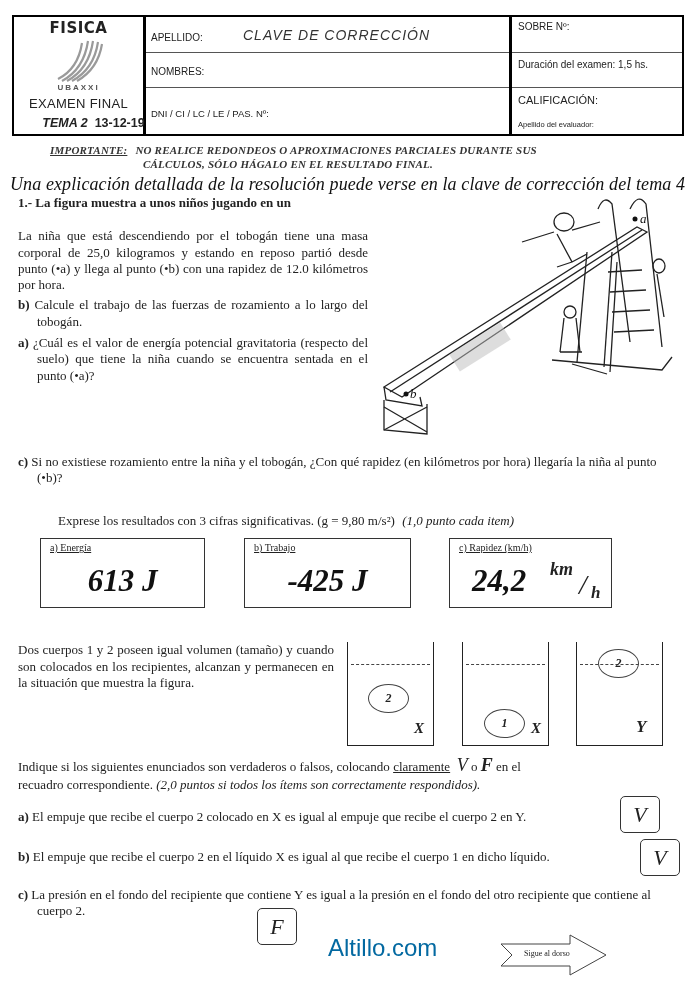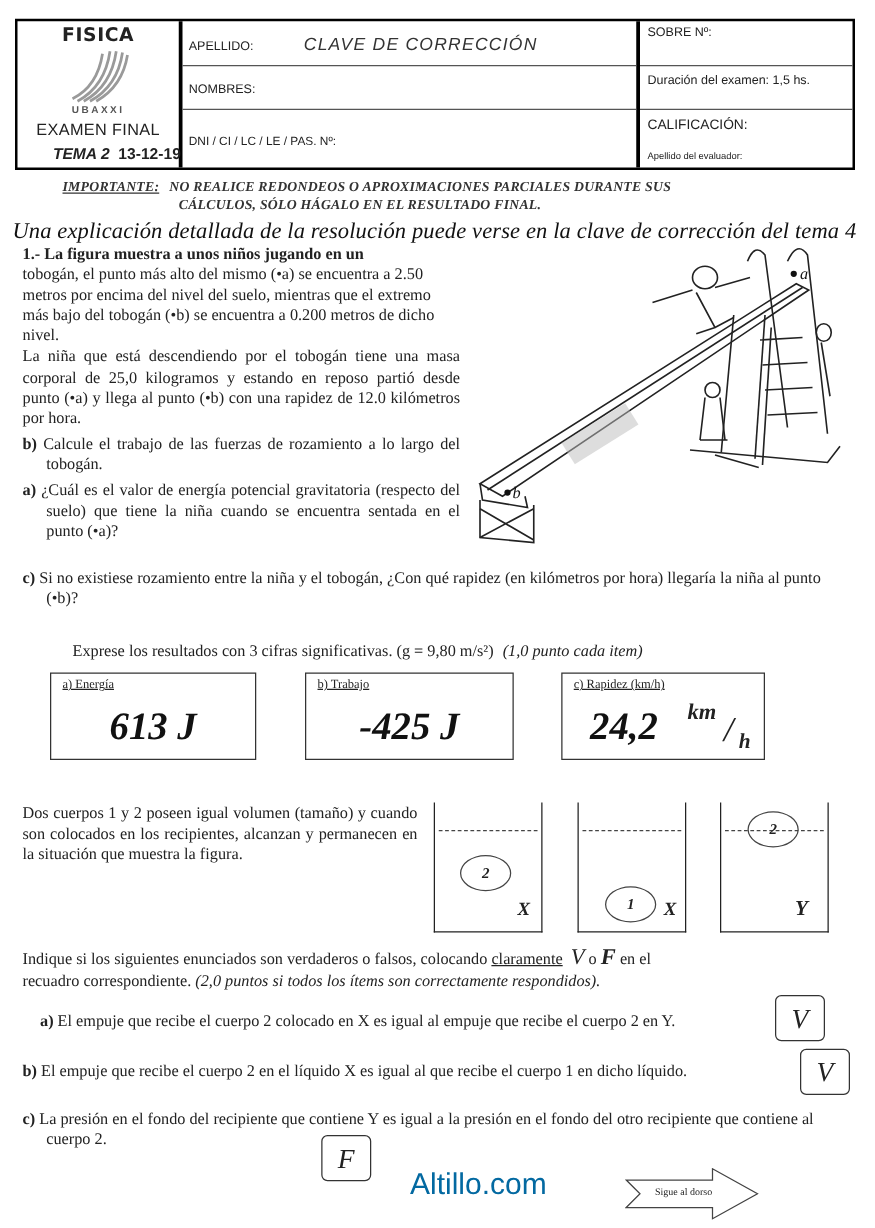--- a/index.html
+++ b/index.html
@@ -90,22 +90,21 @@
 </div>
 
 <div class="abs important">
   <div><u>IMPORTANTE:</u><span>NO REALICE REDONDEOS O APROXIMACIONES PARCIALES DURANTE SUS</span></div>
   <div style="padding-left:93px;">CÁLCULOS, SÓLO HÁGALO EN EL RESULTADO FINAL.</div>
 </div>
 <div class="abs expl">Una explicación detallada de la resolución puede verse en la clave de corrección del  tema 4</div>
 
 <div class="abs para" style="left:18px;top:195px;width:350px;">
   <div class="q-title">1.- La figura muestra a unos niños jugando en un</div>
-  <div style="text-align:left;">tobogán, el punto más alto del mismo (•a) se encuentra a 2.50 metros por encima del nivel del suelo, mientras que el extremo más bajo del tobogán (•b) se encuentra a 0.200 metros de dicho nivel.</div>
-  <div style="margin-top:1px;">La niña que está descendiendo por el tobogán tiene una masa corporal de 25,0 kilogramos y estando en reposo partió desde punto (•a) y llega al punto (•b) con una rapidez de 12.0 kilómetros por hora.</div>
+  <div style="margin-top:17px;">La niña que está descendiendo por el tobogán tiene una masa corporal de 25,0 kilogramos y estando en reposo partió desde punto (•a) y llega al punto (•b) con una rapidez de 12.0 kilómetros por hora.</div>
   <div style="margin-top:4px;" class="hang"><span class="bold">b)</span> <span>Calcule el trabajo de las fuerzas de rozamiento a lo largo del tobogán.</span></div>
   <div style="margin-top:5px;" class="hang"><span class="bold">a)</span> <span>¿Cuál es el valor de energía potencial gravitatoria (respecto del suelo) que tiene la niña cuando se encuentra sentada en el punto (•a)?</span></div>
 </div>
 <div class="abs para hang" style="left:18px;top:454px;width:640px;text-align:left;"><span class="bold">c)</span> <span>Si no existiese rozamiento entre la niña y el tobogán, ¿Con qué rapidez (en kilómetros por hora) llegaría la niña al punto (•b)?</span></div>
 
 <svg class="abs" style="left:372px;top:192px;" width="330" height="260" viewBox="0 0 330 260">
   <g fill="none" stroke="#222" stroke-width="1.3">
 
     <path d="M12 195 L265 35 L275 40 L30 205 Z"></path>
     <path d="M18 200 L270 38"></path>
@@ -180,21 +179,21 @@
   <div class="level"></div>
   <div class="body-ball" style="left:21px;top:7px;">2</div>
   <div class="liq" style="left:59px;top:75px;font-size:17px;">Y</div>
 </div>
 
 <div class="abs para" style="left:18px;top:756px;width:640px;line-height:18px;text-align:left;">
   <div><span>Indique si los siguientes enunciados son verdaderos o falsos, colocando </span><u>claramente</u>&nbsp;&nbsp;<i style="font-size:18px;">V</i><span> o </span><i style="font-size:18px;font-weight:bold;">F</i><span> en el</span></div>
   <div><span>recuadro correspondiente. </span><i>(2,0 puntos si todos los ítems son correctamente respondidos).</i></div>
 </div>
 
-<div class="abs para" style="left:32px;top:809px;text-align:center;"><span class="bold">a)</span> <span>El empuje que recibe el cuerpo 2 colocado en X es igual al empuje que recibe el cuerpo 2 en Y.</span></div>
+<div class="abs para" style="left:18px;top:809px;text-align:center;"><span class="bold">a)</span> <span>El empuje que recibe el cuerpo 2 colocado en X es igual al empuje que recibe el cuerpo 2 en Y.</span></div>
 <div class="vf-box" style="left:620px;top:796px;">V</div>
 
 <div class="abs para" style="left:18px;top:849px;text-align:left;"><span class="bold">b)</span> <span>El empuje que recibe el cuerpo 2 en el líquido X es igual al que recibe el cuerpo 1 en dicho líquido.</span></div>
 <div class="vf-box" style="left:640px;top:839px;">V</div>
 
 <div class="abs para hang" style="left:18px;top:887px;width:640px;text-align:left;"><span class="bold">c)</span> <span>La presión en el fondo del recipiente que contiene Y es igual a la presión en el fondo del otro recipiente que contiene al cuerpo 2.</span></div>
 <div class="vf-box" style="left:257px;top:908px;">F</div>
 
 <div class="abs sans" style="left:328px;top:934px;font-size:24px;color:#0369a1;">Altillo.com</div>
 <div class="abs arrow">

